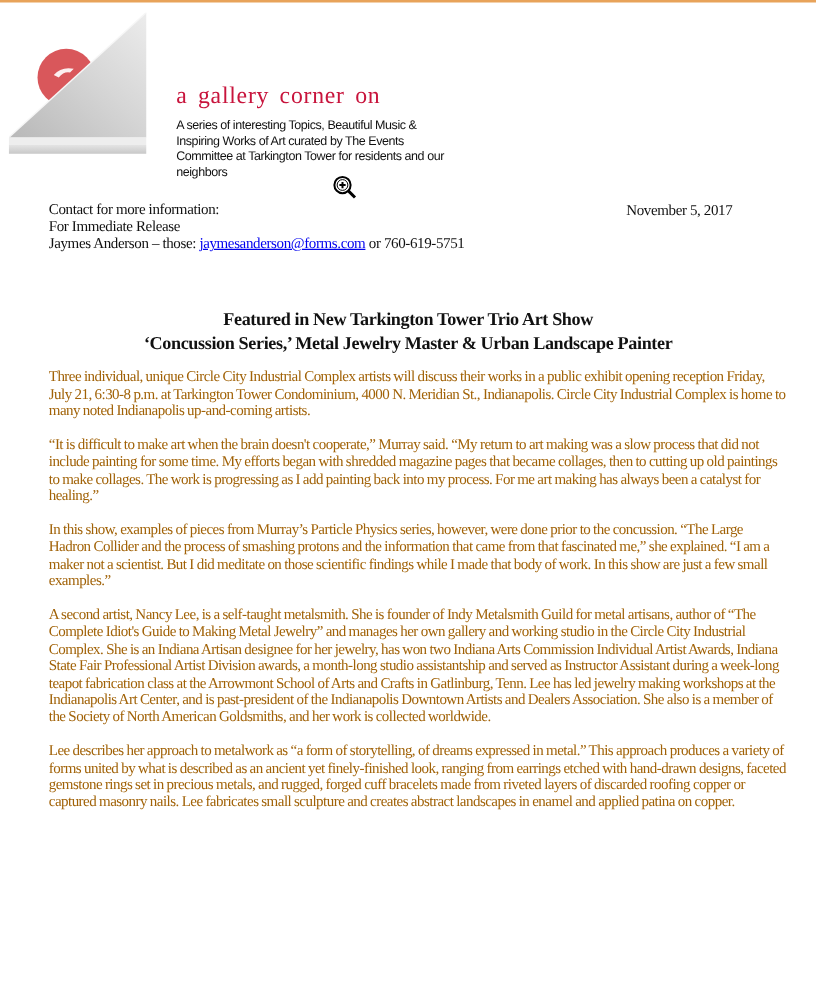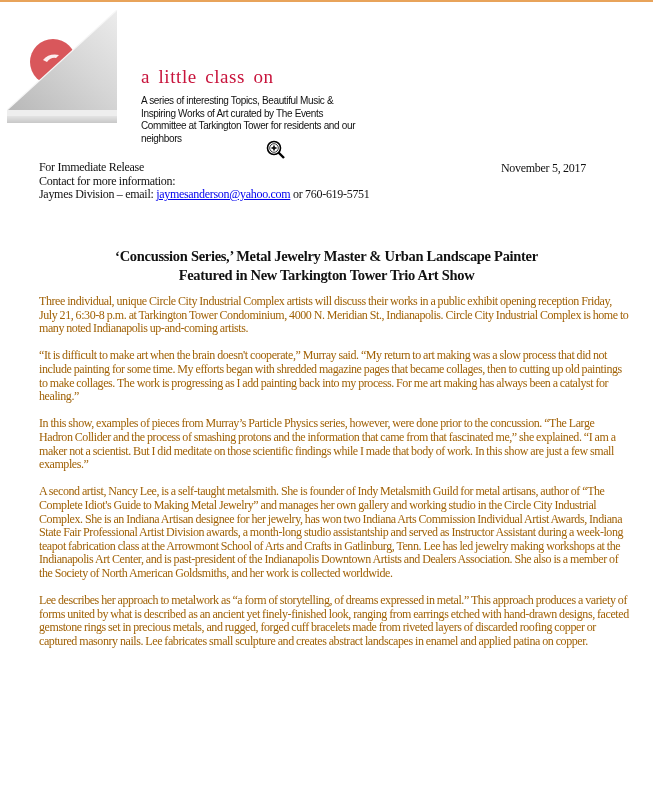--- a/index.html
+++ b/index.html
@@ -122,41 +122,41 @@
     </linearGradient>
   </defs>
   <circle cx="46" cy="52" r="23" fill="#d9575b"></circle>
   <path d="M36 50 q6 -7 16 -5 l-3 3 q-5 -1 -9 4 z" fill="#ffffff" opacity="0.9"></path>
   <polygon points="0,100 110,0 110,100" fill="url(#fold)"></polygon>
   <polyline points="0,100 110,0" stroke="#f6f6f6" stroke-width="1.2" fill="none"></polyline>
   <rect x="0" y="100" width="110" height="6" fill="#eeeeee"></rect>
   <rect x="0" y="106" width="110" height="7" fill="url(#base)"></rect>
 </svg>
 
-<div class="header-title">a little  class  on</div>
+<div class="header-title">a gallery  corner  on</div>
 <div class="header-tagline">A series of interesting Topics, Beautiful Music &amp; Inspiring Works of Art curated  by The Events Committee at Tarkington Tower for residents and our neighbors</div>
 
 <svg class="zoom-cursor" viewBox="0 0 20 20">
   <circle cx="8" cy="8" r="6.5" fill="#fff" stroke="#000" stroke-width="1.6"></circle>
   <circle cx="8" cy="8" r="4.3" fill="none" stroke="#000" stroke-width="0.8"></circle>
   <line x1="5.5" y1="8" x2="10.5" y2="8" stroke="#000" stroke-width="1.6"></line>
   <line x1="8" y1="5.5" x2="8" y2="10.5" stroke="#000" stroke-width="1.6"></line>
   <line x1="12.5" y1="12.5" x2="18" y2="18" stroke="#000" stroke-width="2.4"></line>
 </svg>
 
 <div class="release-block">
+  <div>Contact for more information:</div>
   <div>For Immediate Release</div>
-  <div>Contact for more information:</div>
-  <div><span>Jaymes Division – email: </span><a class="email-link">jaymesanderson@yahoo.com</a><span> or 760-619-5751</span></div>
+  <div><span>Jaymes Anderson – those: </span><a class="email-link">jaymesanderson@forms.com</a><span> or 760-619-5751</span></div>
 </div>
 <div class="release-date">November 5, 2017</div>
 
 <div class="headline">
+  <div>Featured in New Tarkington Tower Trio Art Show</div>
   <div>‘Concussion Series,’ Metal Jewelry Master &amp; Urban Landscape Painter</div>
-  <div>Featured in New Tarkington Tower Trio Art Show</div>
 </div>
 
 <div class="body">
   <p>Three individual, unique Circle City Industrial Complex artists will discuss their works in a public exhibit opening reception Friday, July 21, 6:30-8 p.m. at Tarkington Tower Condominium, 4000 N. Meridian St., Indianapolis. Circle City Industrial Complex is home to many noted Indianapolis up-and-coming artists.</p>
   <p>“It is difficult to make art when the brain doesn't cooperate,” Murray said. “My return to art making was a slow process that did not include painting for some time. My efforts began with shredded magazine pages that became collages, then to cutting up old paintings to make collages. The work is progressing as I add painting back into my process. For me art making has always been a catalyst for healing.”</p>
   <p>In this show, examples of pieces from Murray’s Particle Physics series, however, were  done prior to the concussion. “The Large Hadron Collider and the process of smashing protons and the information that came from that fascinated me,” she explained. “I am a maker not a scientist. But I did meditate on those scientific findings while  I made that body of work. In this show are just a few small examples.”</p>
   <p>A second artist, Nancy Lee, is a self-taught metalsmith. She is founder of Indy Metalsmith Guild for metal artisans, author of “The Complete Idiot's Guide to Making Metal Jewelry” and manages her own gallery and working studio in the Circle City Industrial Complex. She is an Indiana Artisan designee for her jewelry, has won two Indiana Arts Commission Individual Artist Awards, Indiana State Fair Professional Artist Division awards, a month-long studio assistantship and served as Instructor Assistant during a week-long teapot fabrication class at the Arrowmont School of Arts and Crafts in Gatlinburg, Tenn. Lee has led jewelry making workshops at the Indianapolis Art Center, and is past-president of the Indianapolis Downtown Artists and Dealers Association. She also is a member of the Society of North American Goldsmiths, and her work is collected worldwide.</p>
   <p>Lee describes her approach to metalwork as “a form of storytelling, of dreams expressed in metal.” This approach produces a variety of forms united by what is described as an ancient yet finely-finished look, ranging from earrings etched with hand-drawn designs, faceted gemstone rings set in precious metals, and rugged, forged cuff bracelets made from riveted layers of discarded roofing copper or captured masonry nails. Lee fabricates small sculpture and creates abstract landscapes in enamel and applied patina on copper.</p>
 </div>
 

